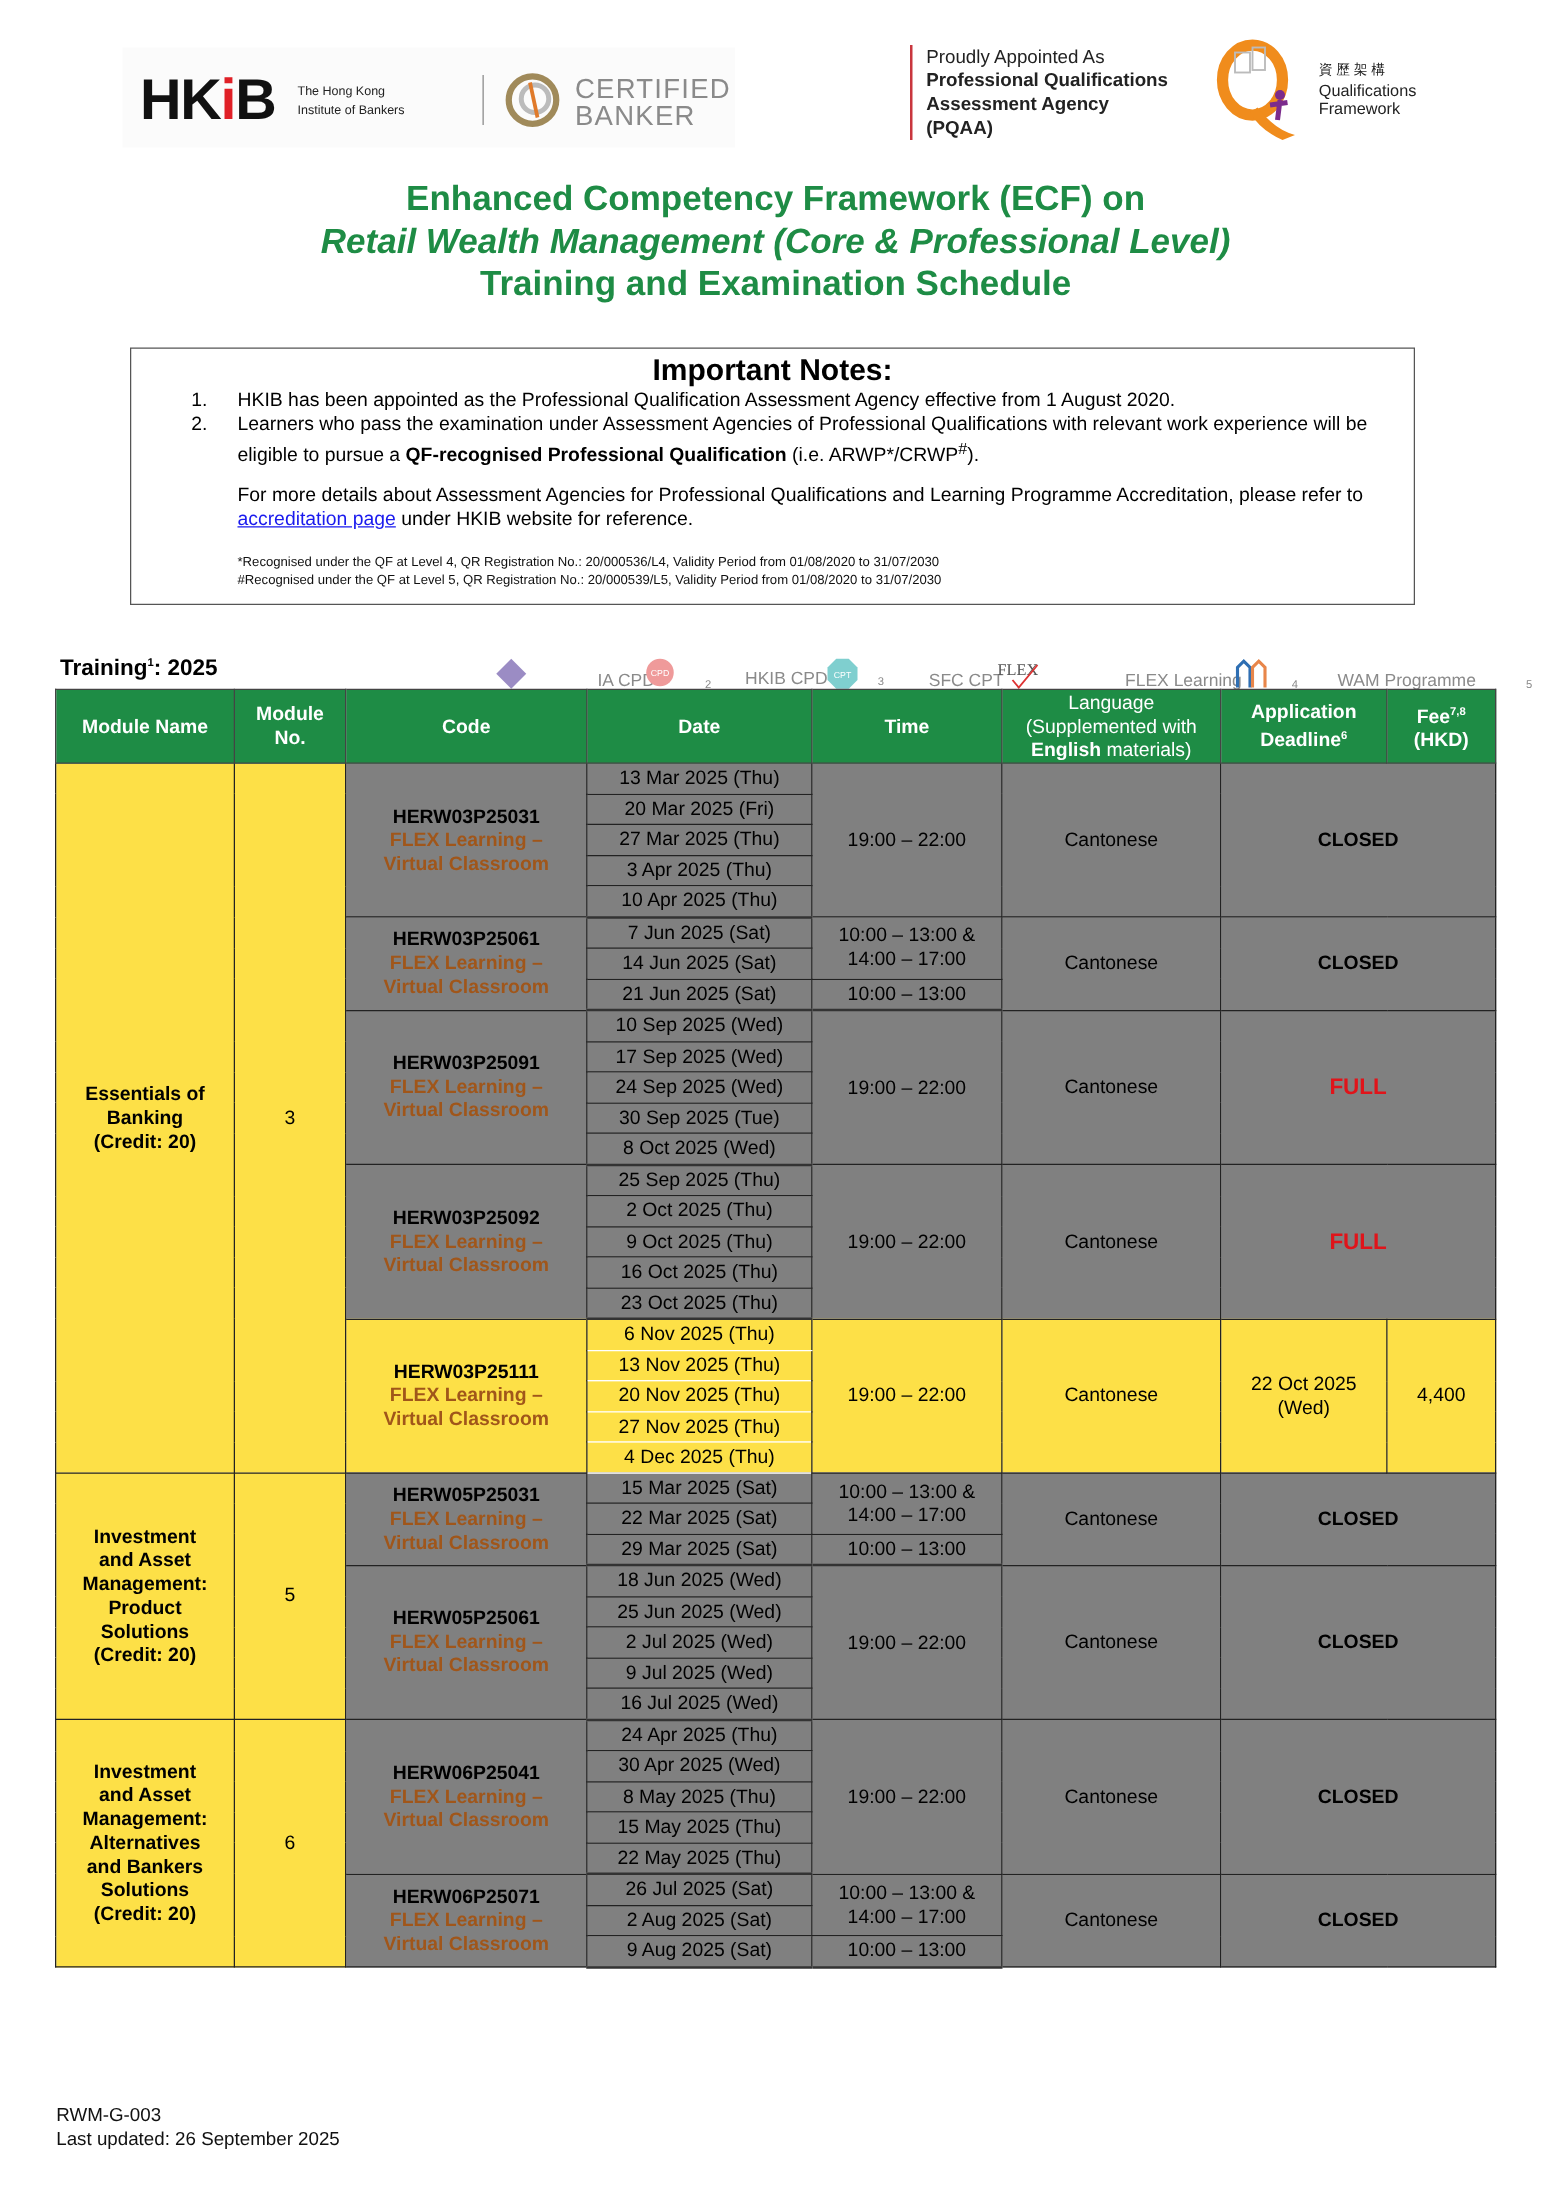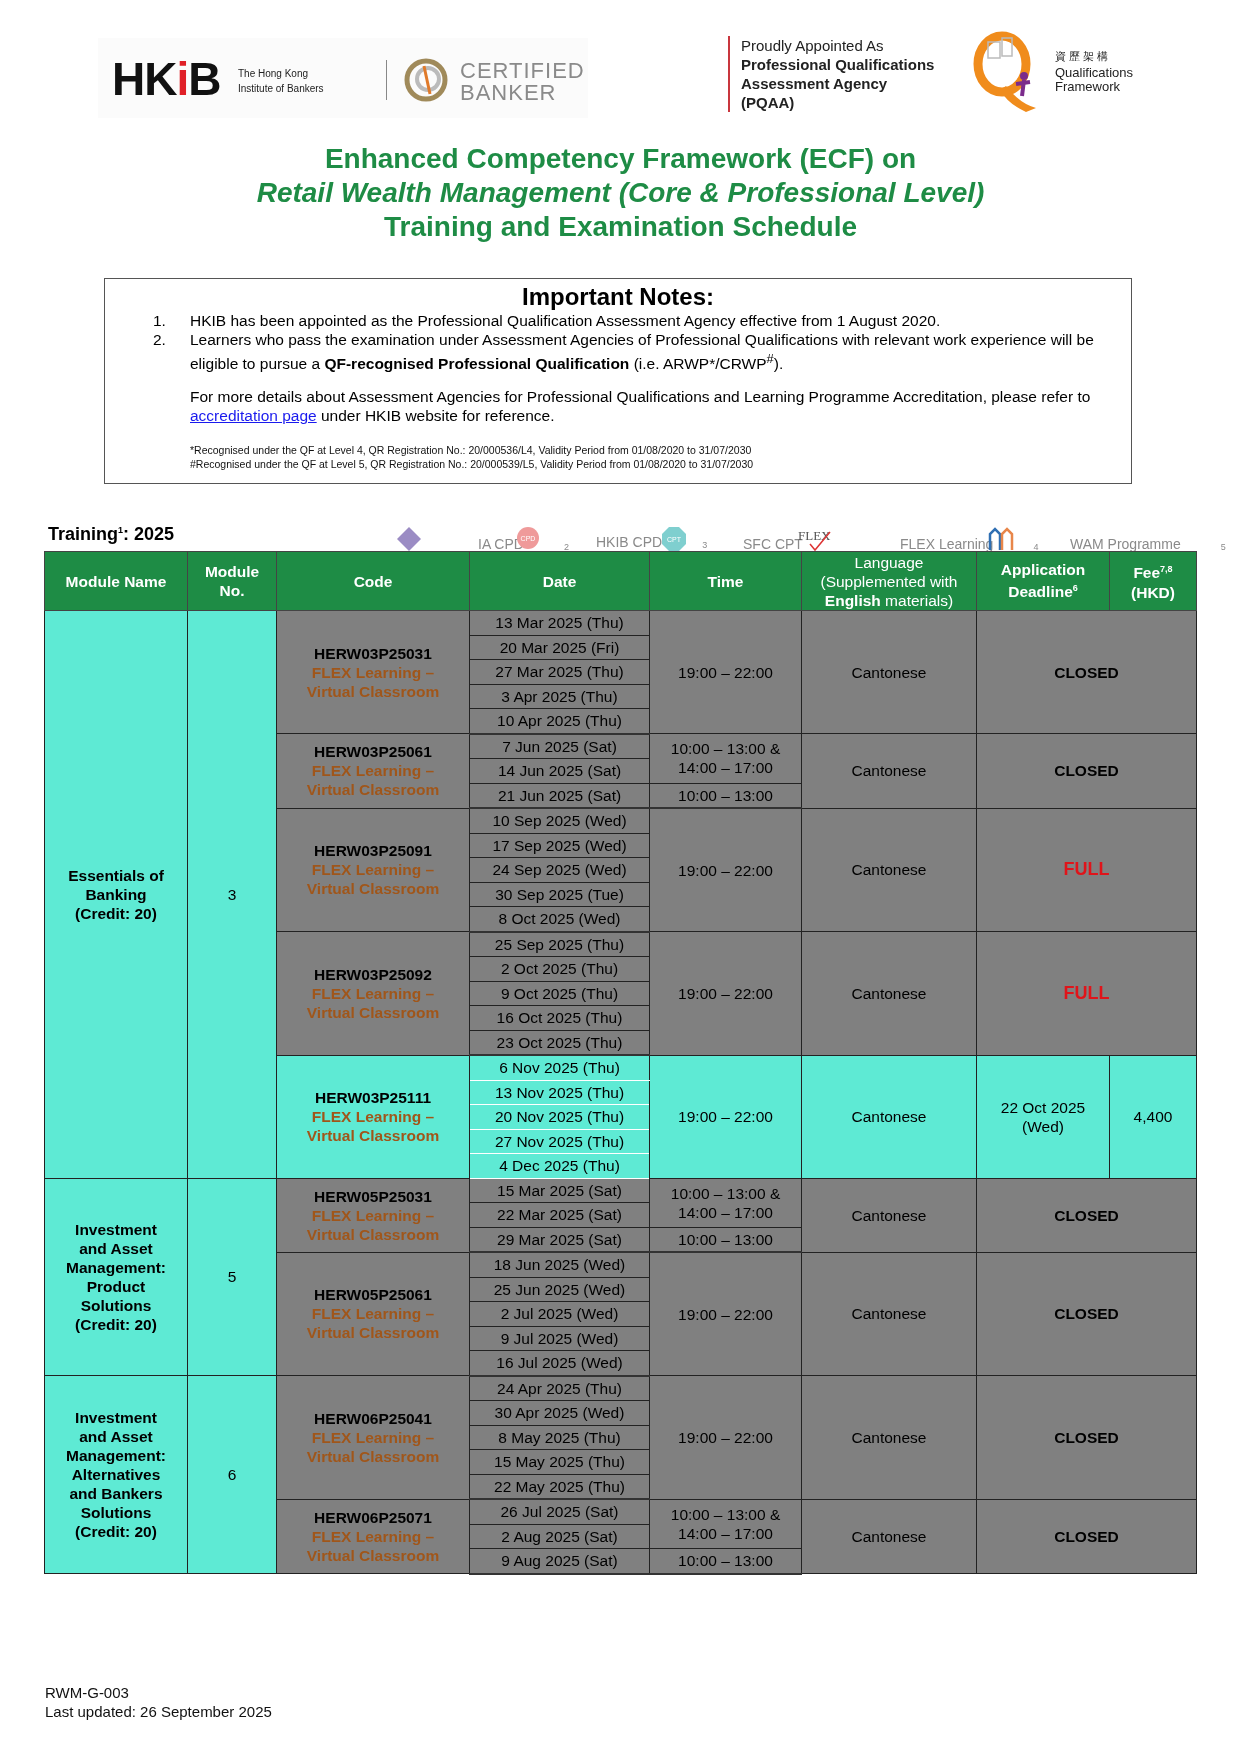--- a/index.html
+++ b/index.html
@@ -37,21 +37,21 @@
   .training { position: absolute; left: 48px; top: 524px; font-weight: bold; font-size: 18px; }
   .training sup, .legend sup, th sup { font-size: 9px; }
   .legend { position: absolute; top: 526px; font-size: 14px; color: #8a8a8a; display: flex; align-items: flex-end; gap: 40px; }
   .legend .ico { display: inline-block; margin-right: 16px; }
 
   
   table.sched { position: absolute; left: 44px; top: 551px; width: 1152px; border-collapse: collapse; table-layout: fixed; font-size: 15.5px; }
   table.sched th { background: #1e8c45; color: #fff; font-weight: bold; border: 1.5px solid #444; height: 58px; padding: 0 4px; line-height: 19px; }
   table.sched th.light { font-weight: normal; }
   table.sched td { border: 1px solid #222; text-align: center; vertical-align: middle; padding: 0 4px; line-height: 19px; }
-  td.white { background: #5eead4; }
+  td.white { background: #fde047; }
   td.grey { background: #808080; }
   td.datec { height: 23.5px; border-top: 2px solid #aaaaaa; border-bottom: 2px solid #aaaaaa; padding: 0; }
   td.datec.white { border-top: 1px solid #fff; border-bottom: 1px solid #fff; border-left: 1px solid #222; border-right: 1px solid #222; }
   td.modname { font-weight: bold; }
   .code { font-weight: bold; }
   .flex { color: #a0561a; font-weight: bold; display: block; }
   .status { font-weight: bold; }
   .status.full { color: #e0141a; font-size: 18px; }
   tr.grpend td { border-bottom: 2px solid #333; }
 

